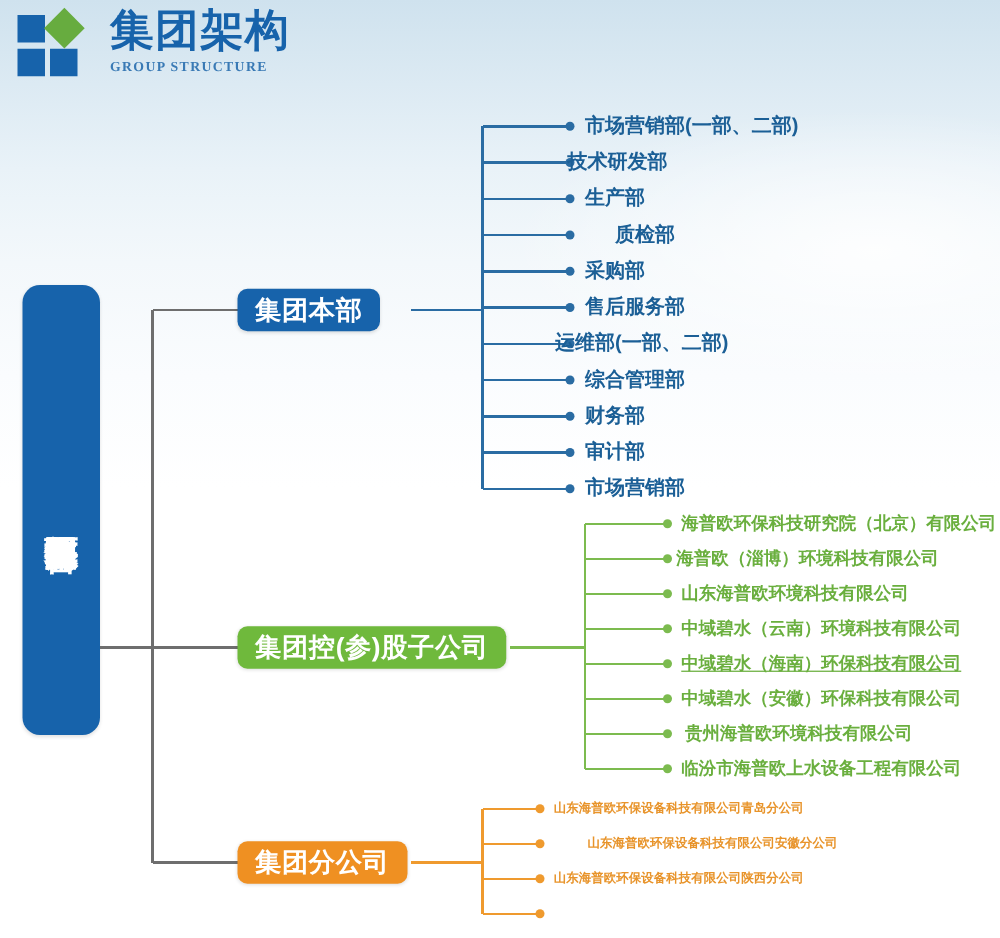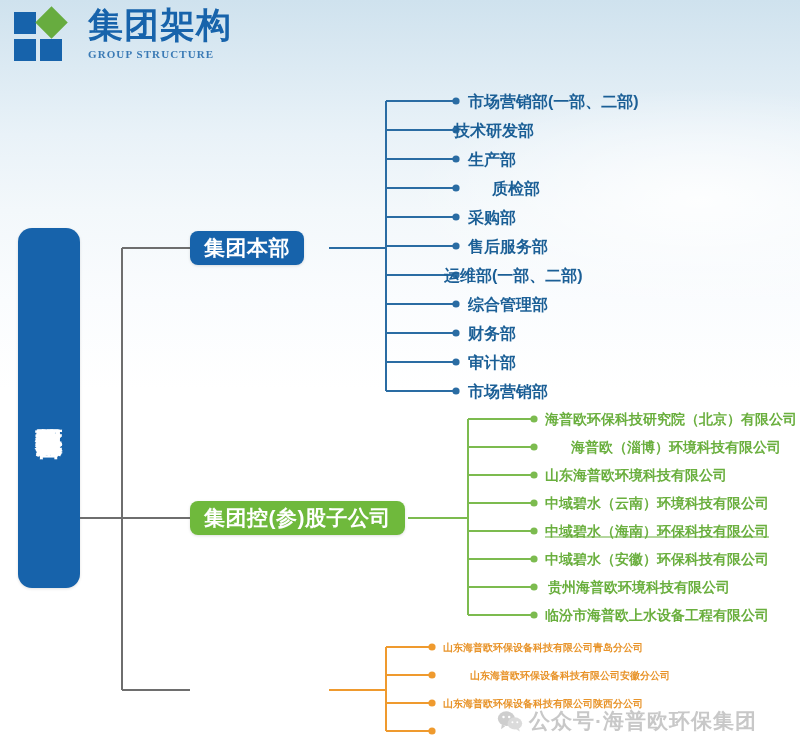--- a/index.html
+++ b/index.html
@@ -232,58 +232,46 @@
       <line x1="386" y1="675" x2="432" y2="675" stroke="#ef9a2e" stroke-width="2" shape-rendering="crispEdges"></line>
       <circle cx="432" cy="675" r="3.6" fill="#ef9a2e"></circle>
       <line x1="386" y1="703" x2="432" y2="703" stroke="#ef9a2e" stroke-width="2" shape-rendering="crispEdges"></line>
       <circle cx="432" cy="703" r="3.6" fill="#ef9a2e"></circle>
       <line x1="386" y1="731" x2="432" y2="731" stroke="#ef9a2e" stroke-width="2" shape-rendering="crispEdges"></line>
       <circle cx="432" cy="731" r="3.6" fill="#ef9a2e"></circle>
     </svg>
 
   <div class="cat-btn" id="cat-hq">集团本部</div>
   <div class="cat-btn" id="cat-sub">集团控(参)股子公司</div>
+  <div class="cat-btn" id="cat-branch">集团分公司</div>
 
   <div id="dept-labels">
       <div class="leaf leaf-blue" style="left: 468px; top: 101px;">市场营销部(一部、二部)</div>
       <div class="leaf leaf-blue" style="left: 454px; top: 130px;">技术研发部</div>
       <div class="leaf leaf-blue" style="left: 468px; top: 159px;">生产部</div>
       <div class="leaf leaf-blue" style="left: 492px; top: 188px;">质检部</div>
       <div class="leaf leaf-blue" style="left: 468px; top: 217px;">采购部</div>
       <div class="leaf leaf-blue" style="left: 468px; top: 246px;">售后服务部</div>
       <div class="leaf leaf-blue" style="left: 444px; top: 275px;">运维部(一部、二部)</div>
       <div class="leaf leaf-blue" style="left: 468px; top: 304px; text-align: right;">综合管理部</div>
       <div class="leaf leaf-blue" style="left: 468px; top: 333px;">财务部</div>
       <div class="leaf leaf-blue" style="left: 468px; top: 362px;">审计部</div>
       <div class="leaf leaf-blue" style="left: 468px; top: 391px;">市场营销部</div>
     </div>
   <div id="sub-labels">
       <div class="leaf leaf-green" style="left: 545px; top: 419px;">海普欧环保科技研究院（北京）有限公司</div>
-      <div class="leaf leaf-green" style="left: 541px; top: 447px; margin-left: 30px;">海普欧（淄博）环境科技有限公司</div>
+      <div class="leaf leaf-green" style="left: 541px; top: 447px;">海普欧（淄博）环境科技有限公司</div>
       <div class="leaf leaf-green" style="left: 545px; top: 475px;">山东海普欧环境科技有限公司</div>
       <div class="leaf leaf-green" style="left: 545px; top: 503px;">中域碧水（云南）环境科技有限公司</div>
       <div class="leaf leaf-green" style="left: 545px; top: 531px; text-decoration: underline;">中域碧水（海南）环保科技有限公司</div>
       <div class="leaf leaf-green" style="left: 545px; top: 559px;">中域碧水（安徽）环保科技有限公司</div>
       <div class="leaf leaf-green" style="left: 548px; top: 587px;">贵州海普欧环境科技有限公司</div>
       <div class="leaf leaf-green" style="left: 545px; top: 615px;">临汾市海普欧上水设备工程有限公司</div>
     </div>
   <div id="branch-labels">
       <div class="leaf leaf-orange" style="left: 443px; top: 647px;">山东海普欧环保设备科技有限公司青岛分公司</div>
       <div class="leaf leaf-orange" style="left: 443px; top: 675px; margin-left: 27px;">山东海普欧环保设备科技有限公司安徽分公司</div>
       <div class="leaf leaf-orange" style="left: 443px; top: 703px;">山东海普欧环保设备科技有限公司陕西分公司</div>
       <div class="leaf leaf-orange" style="left: 443px; top: 731px; margin-top: 44px;">山东海普欧环保设备科技有限公司湖北武汉分公司</div>
     </div>
 
-  <div id="watermark">
-    <svg class="wechat-icon" viewBox="0 0 32 26">
-      <ellipse cx="11.5" cy="10" rx="10.5" ry="9" fill="#9a9a9a"></ellipse>
-      <polygon points="6,17 5,23 10,19.5" fill="#9a9a9a"></polygon>
-      <circle cx="8" cy="8" r="1.5" fill="#ffffff"></circle>
-      <circle cx="15" cy="8" r="1.5" fill="#ffffff"></circle>
-      <ellipse cx="22" cy="16" rx="9" ry="7.5" fill="#b5b5b5"></ellipse>
-      <polygon points="27,21.5 28,26 23.5,23" fill="#b5b5b5"></polygon>
-      <circle cx="19" cy="14.5" r="1.2" fill="#ffffff"></circle>
-      <circle cx="25" cy="14.5" r="1.2" fill="#ffffff"></circle>
-    </svg>
-    <span class="wm-text">公众号·海普欧环保集团</span>
-  </div>
 
 </div>
 
 </body></html>

